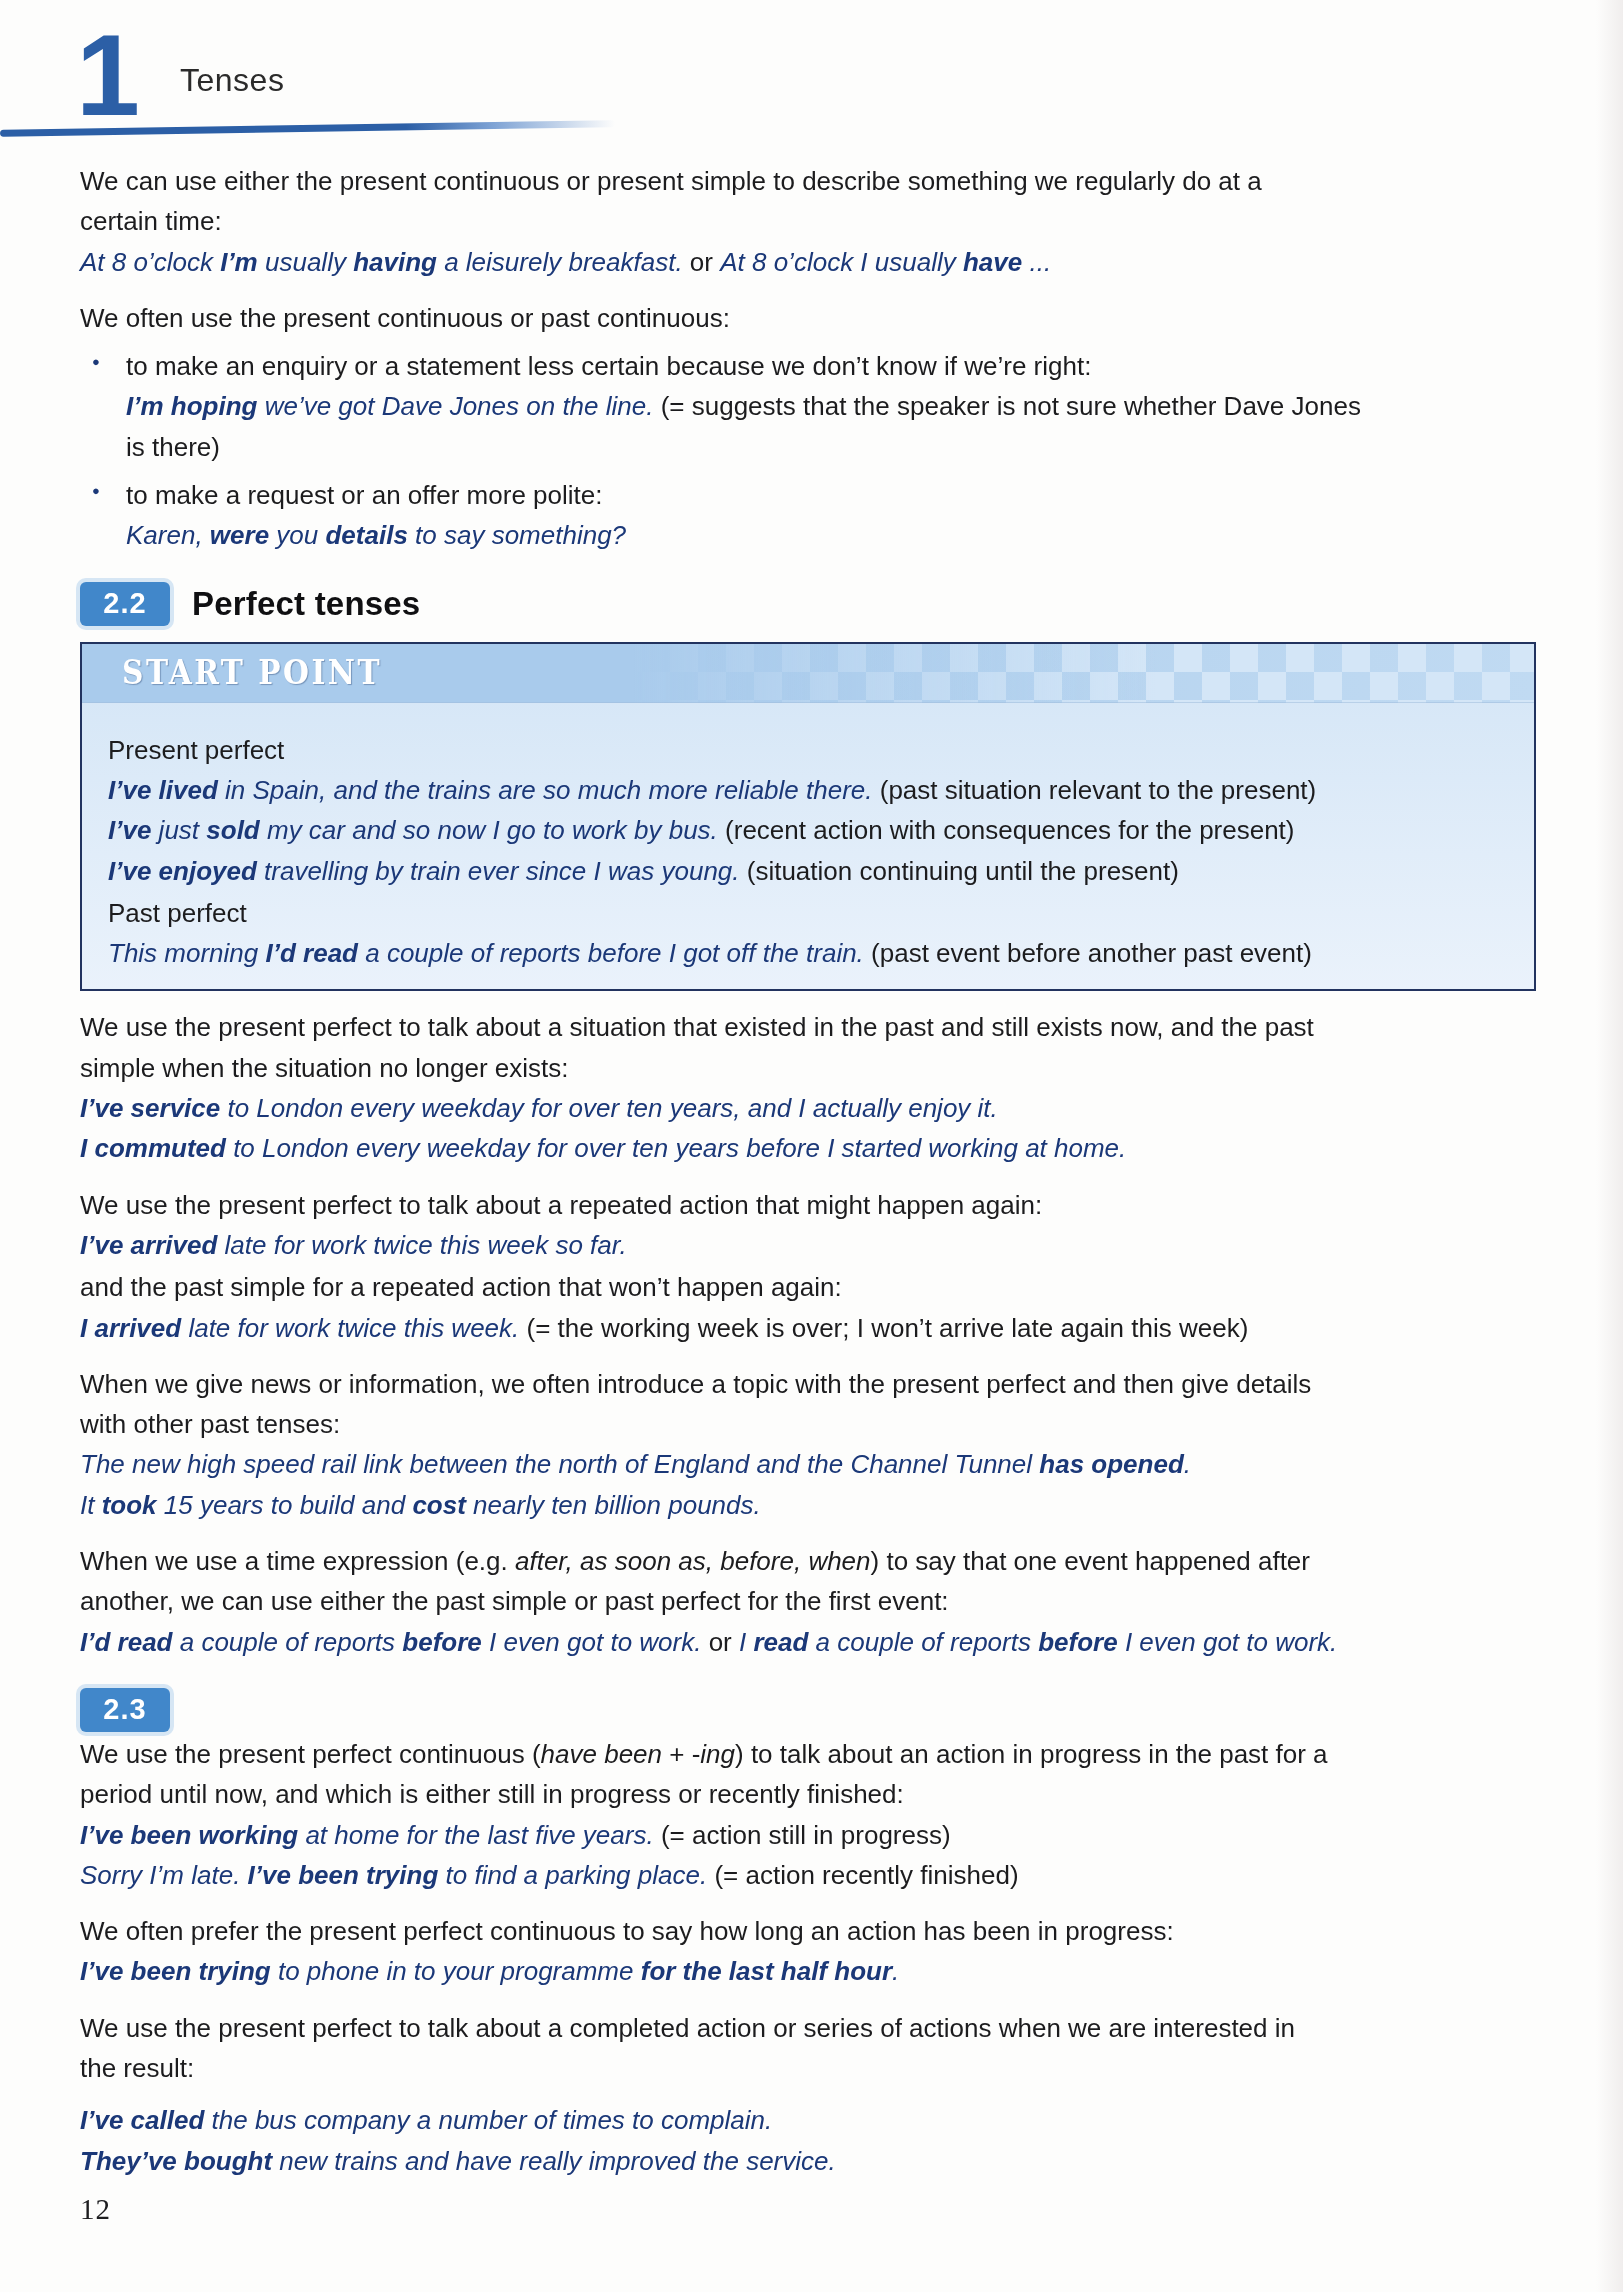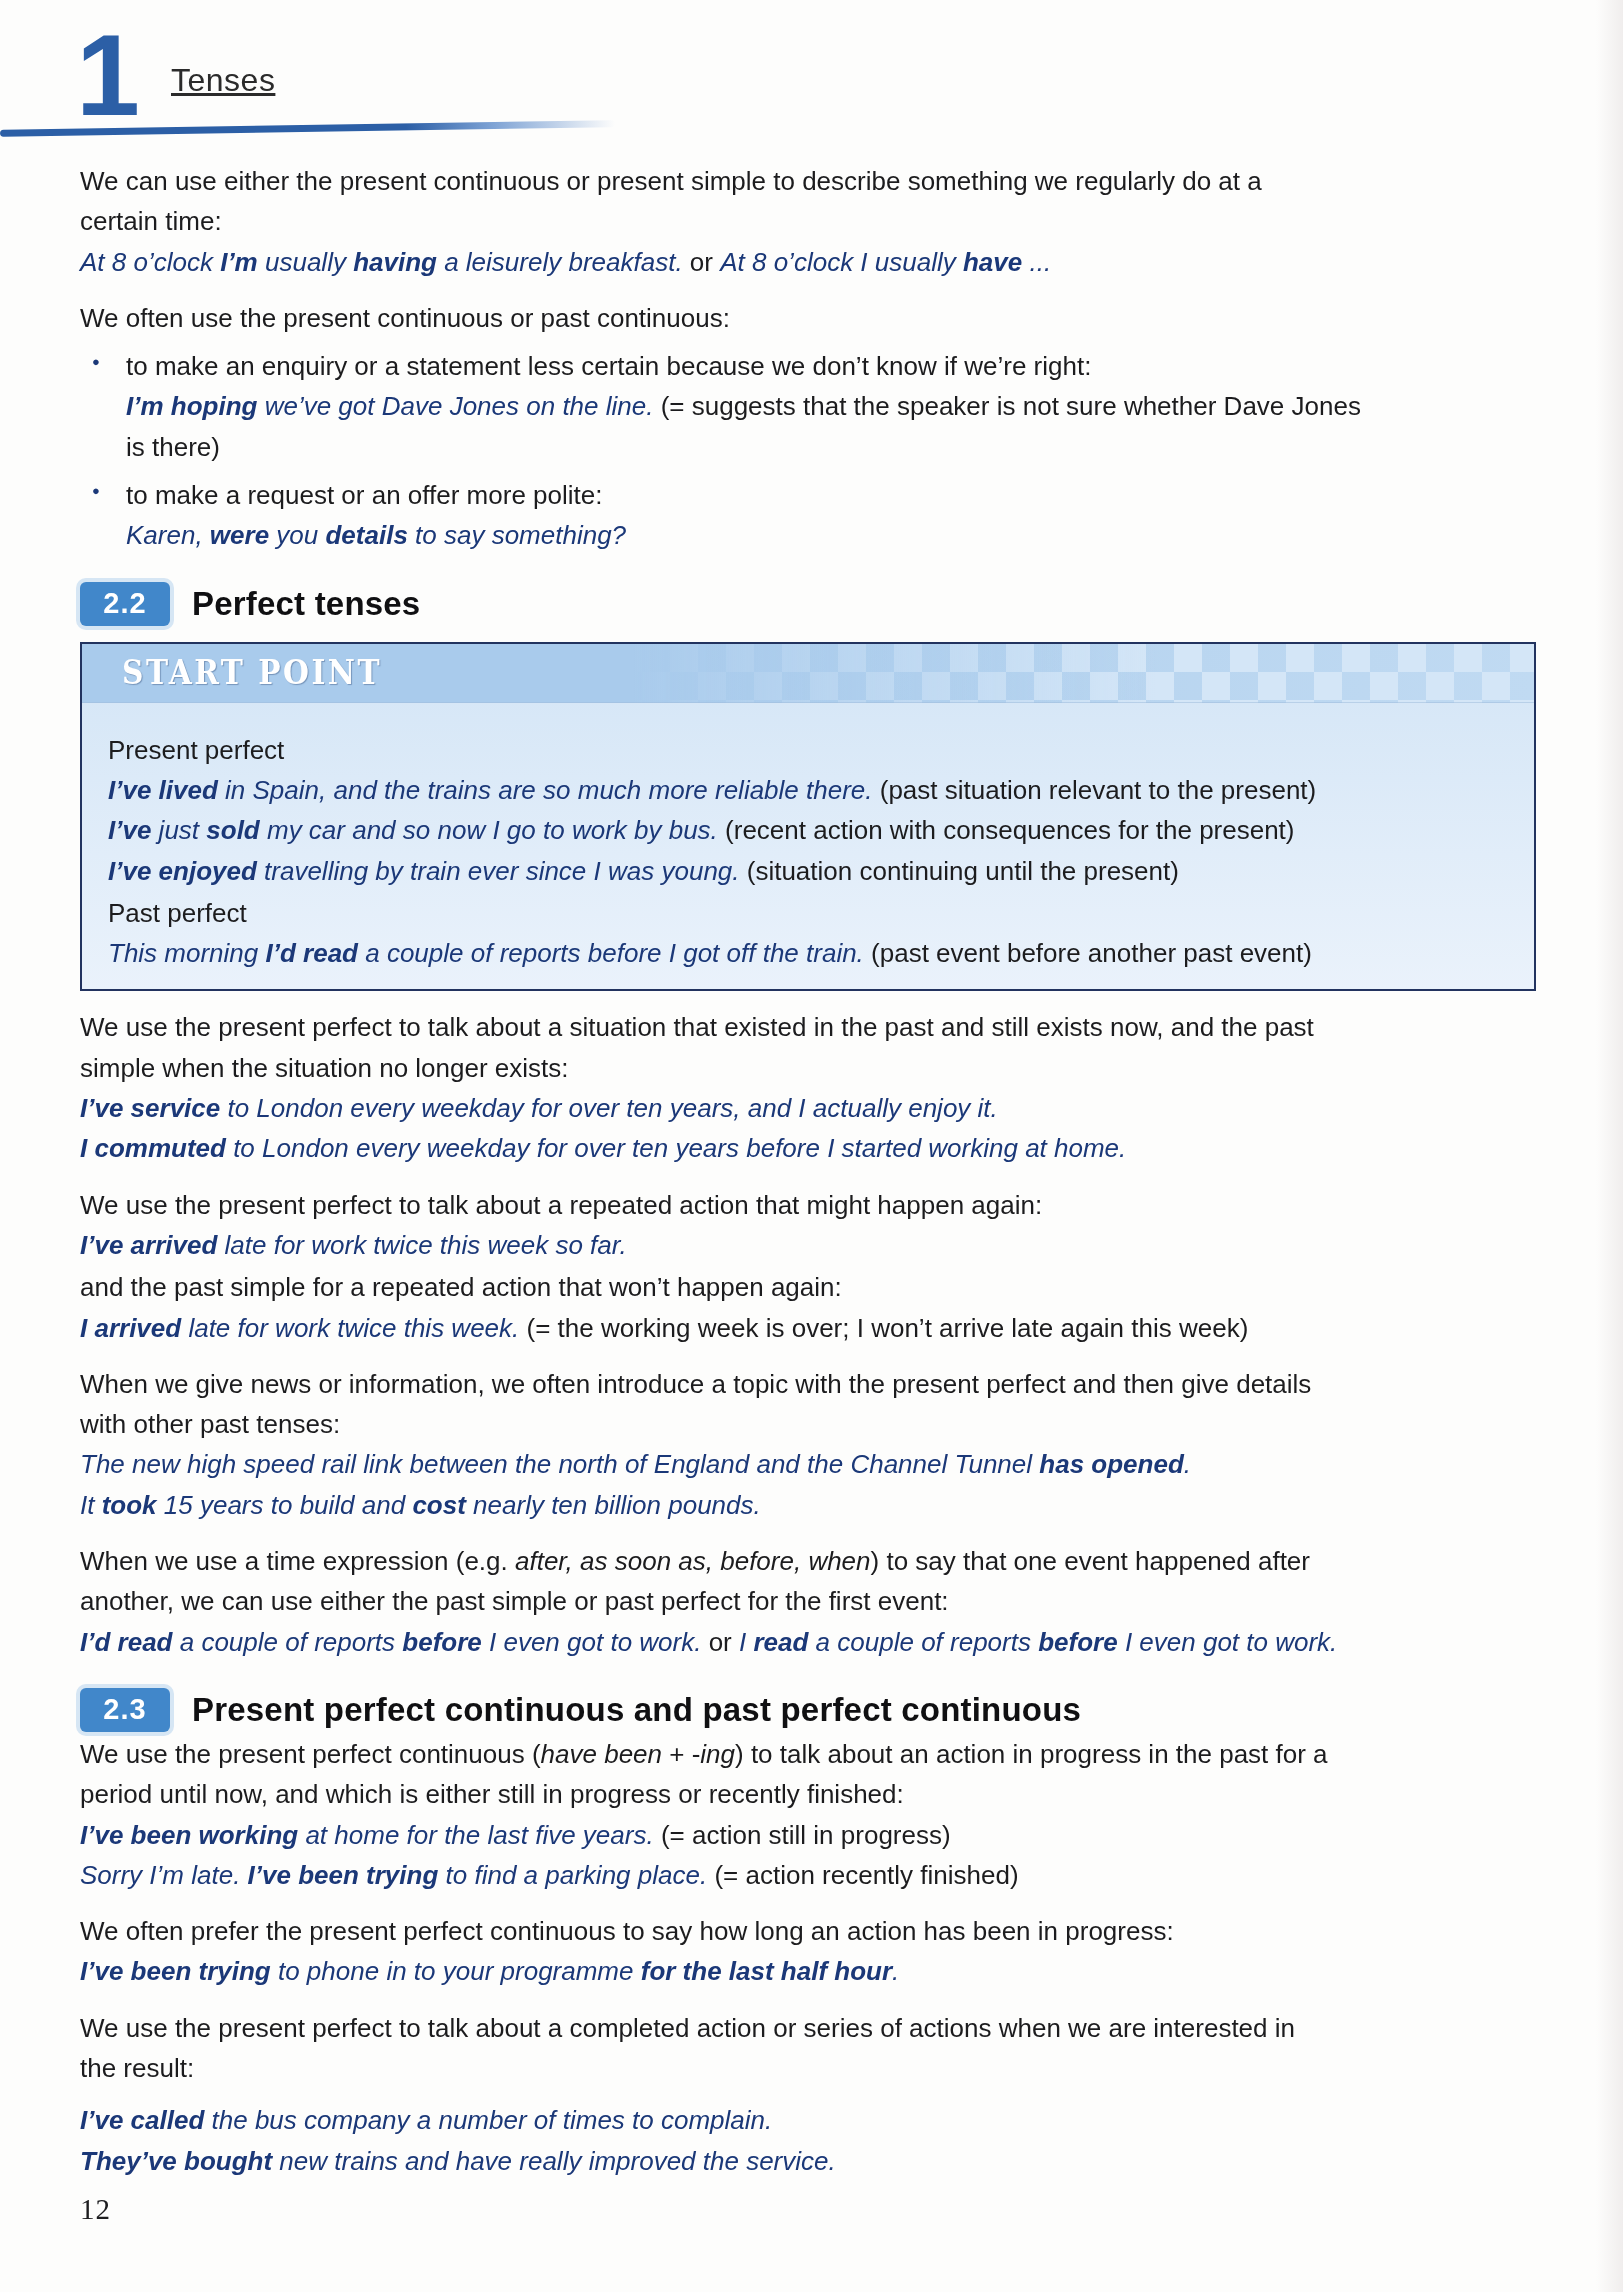--- a/index.html
+++ b/index.html
@@ -18,22 +18,22 @@
     pointer-events:none;
   }
   
   .chapter-header{position:relative;height:159px;padding-left:76px;}
   .chapter-num{
     position:absolute;left:76px;top:18px;
     font-size:115px;font-weight:bold;line-height:1;
     color:var(--accent_blue,#2c5fa6);
   }
   .chapter-title{
-    position:absolute;left:171px;top:62px;
-    font-size:32px;color:#2b2b2b;letter-spacing:0.5px;text-decoration:underline;
+    position:absolute;left:180px;top:62px;
+    font-size:32px;color:#2b2b2b;letter-spacing:0.5px;
   }
   .header-rule{
     position:absolute;left:0;top:125px;width:615px;height:7px;
     border-radius:4px;
     background:linear-gradient(to right,
       var(--accent_blue,#2c5fa6) 0%,var(--accent_blue,#2c5fa6) 66%,
       #7da2d4 80%,rgba(125,162,212,0) 100%);
     transform:rotate(-0.9deg);
   }
   
@@ -151,21 +151,20 @@
         <p class="line cont"><span>with other past tenses:</span></p>
         <p class="line example"><span class="i c-ex">The new high speed rail link between the north of England and the Channel Tunnel </span><span class="b i c-ex">has opened</span><span class="i c-ex">.</span></p>
         <p class="line example"><span class="i c-ex">It </span><span class="b i c-ex">took</span><span class="i c-ex"> 15 years to build and </span><span class="b i c-ex">cost</span><span class="i c-ex"> nearly ten billion pounds.</span></p>
         <p class="line para"><span>When we use a time expression (e.g. </span><span class="i">after, as soon as, before, when</span><span>) to say that one event happened after</span></p>
         <p class="line cont"><span>another, we can use either the past simple or past perfect for the first event:</span></p>
         <p class="line example"><span class="b i c-ex">I’d read</span><span class="i c-ex"> a couple of reports </span><span class="b i c-ex">before</span><span class="i c-ex"> I even got to work.</span><span> or </span><span class="i c-ex">I </span><span class="b i c-ex">read</span><span class="i c-ex"> a couple of reports </span><span class="b i c-ex">before</span><span class="i c-ex"> I even got to work.</span></p>
       </div>
 
     <div class="section-heading">
       <span class="badge">2.3</span>
-      <h2 class="section-title">Present perfect continuous and past perfect continuous</h2>
     </div>
 
     <div class="blocks">
         <p class="line para-tight"><span>We use the present perfect continuous (</span><span class="i">have been</span><span> + -</span><span class="i">ing</span><span>) to talk about an action in progress in the past for a</span></p>
         <p class="line cont"><span>period until now, and which is either still in progress or recently finished:</span></p>
         <p class="line example"><span class="b i c-ex">I’ve been working</span><span class="i c-ex"> at home for the last five years.</span><span> (= action still in progress)</span></p>
         <p class="line example"><span class="i c-ex">Sorry I’m late. </span><span class="b i c-ex">I’ve been trying</span><span class="i c-ex"> to find a parking place.</span><span> (= action recently finished)</span></p>
         <p class="line para"><span>We often prefer the present perfect continuous to say how long an action has been in progress:</span></p>
         <p class="line example"><span class="b i c-ex">I’ve been trying</span><span class="i c-ex"> to phone in to your programme </span><span class="b i c-ex">for the last half hour</span><span class="i c-ex">.</span></p>
         <p class="line para"><span>We use the present perfect to talk about a completed action or series of actions when we are interested in</span></p>

